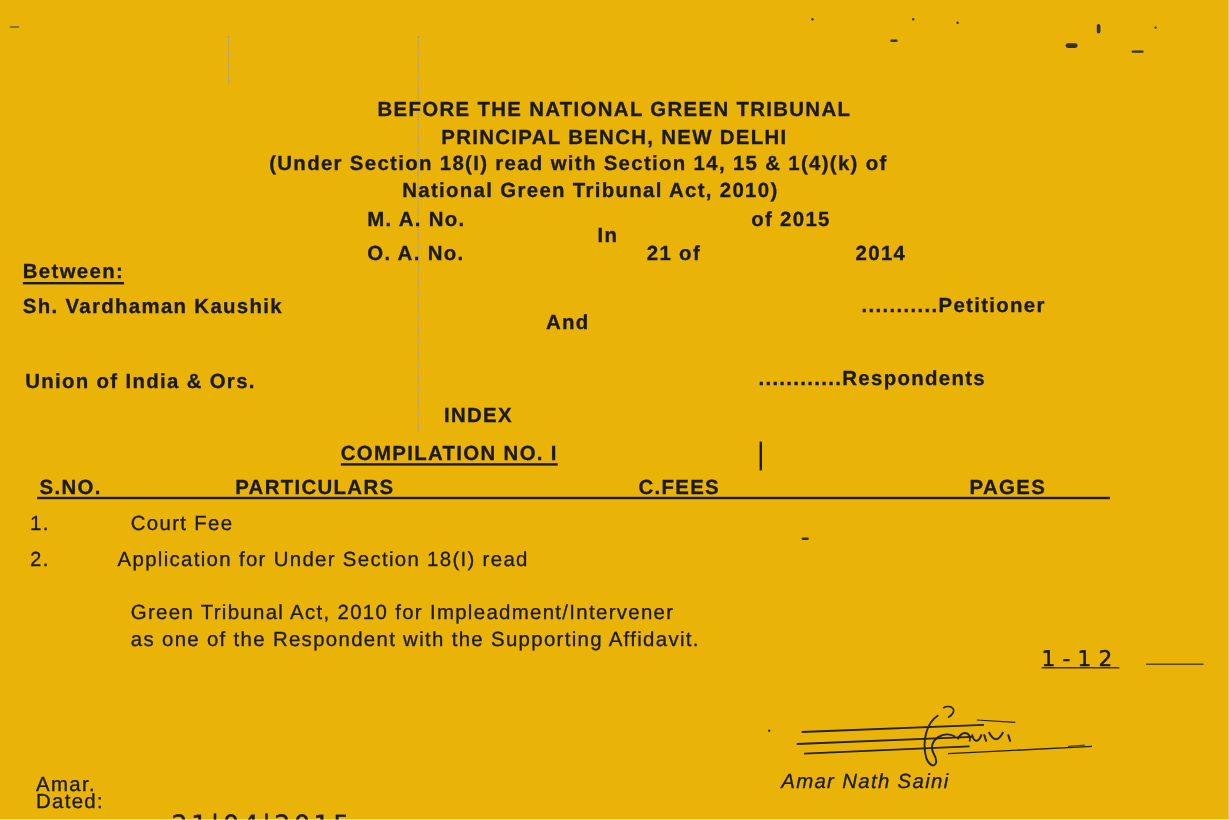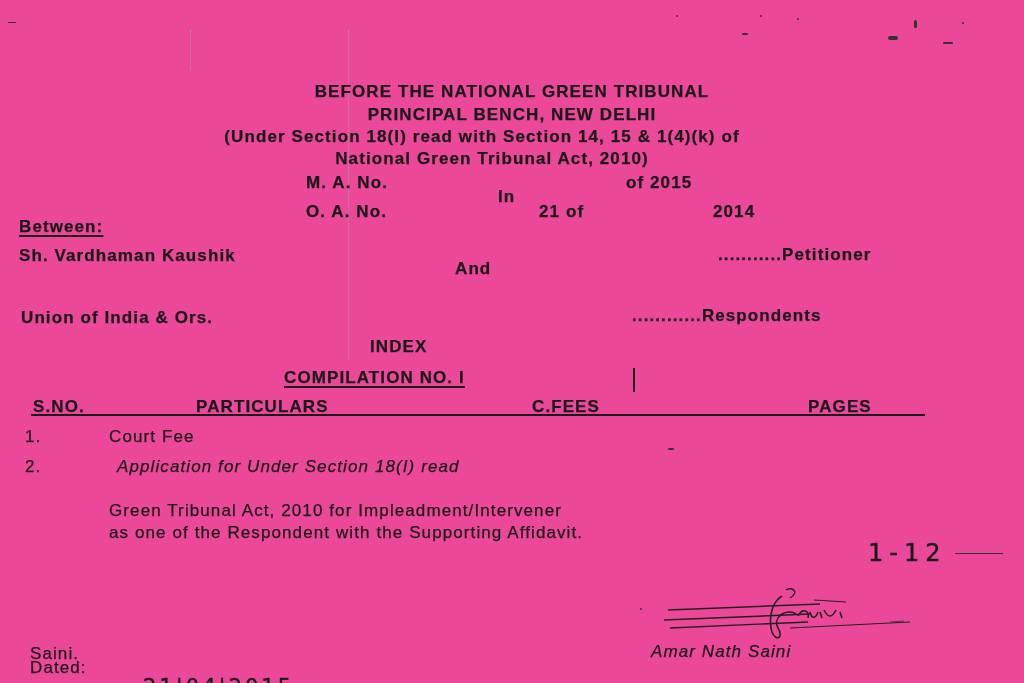--- a/index.html
+++ b/index.html
@@ -12,21 +12,21 @@
       height: 683px;
       position: relative;
       overflow: hidden;
       font-family: "Liberation Sans", "DejaVu Sans", sans-serif;
       color: #1a1a1a;
     }
     .page {
       position: absolute;
       left: 0; top: 0;
       width: 1024px; height: 683px;
-      background: #ec4899;
+      background: #eab308;
       border-right: 1px solid #e6e6e6;
     }
     .t {
       position: absolute;
       white-space: nowrap;
       font-size: 17px;
       letter-spacing: 1.1px;
       line-height: 1;
       -webkit-text-stroke: 0.25px #1a1a1a;
     }
@@ -102,39 +102,39 @@
   <div class="t bold" style="left:33px;top:398px;">S.NO.</div>
   <div class="t bold" style="left:196px;top:398px;">PARTICULARS</div>
   <div class="t bold" style="left:532px;top:398px;">C.FEES</div>
   <div class="t bold" style="left:808px;top:398px;">PAGES</div>
   <div class="hdr-rule" style="left:31px;top:414px;width:894px;"></div>
 
   <div class="t" style="left:25px;top:428px;font-weight:normal;">1.</div>
   <div class="t" style="left:109px;top:428px;">Court Fee</div>
 
   <div class="t" style="left:25px;top:458px;">2.</div>
-  <div class="t" style="left:117px;top:458px;font-style:italic;">Application for Under Section 18(I) read</div>
+  <div class="t" style="left:98px;top:458px;">Application for Under Section 18(I) read</div>
   <div class="t" style="left:109px;top:502px;">Green Tribunal Act, 2010 for Impleadment/Intervener</div>
   <div class="t" style="left:109px;top:524px;">as one of the Respondent with the Supporting Affidavit.</div>
 
-  <div class="t hand" style="left:868px;top:541px;font-size:24px;letter-spacing:6px;">1-12</div>
+  <div class="t hand" style="left:868px;top:541px;font-size:18px;letter-spacing:6px;text-decoration:underline;">1-12</div>
   <div class="hdr-rule" style="left:955px;top:553px;width:48px;height:1px;background:#333;"></div>
 
   <div class="sig" style="position:absolute;left:660px;top:588px;width:260px;height:56px;">
     <svg width="260" height="56" viewBox="0 0 260 56">
       <path d="M8 22 L160 16" stroke="#222" stroke-width="1.5" fill="none"></path>
       <path d="M4 32 L150 26" stroke="#222" stroke-width="1.5" fill="none"></path>
       <path d="M10 40 L148 34" stroke="#222" stroke-width="1.3" fill="none"></path>
       <path d="M130 40 L250 34" stroke="#222" stroke-width="1.2" fill="none"></path>
       <path d="M122 8 C 112 14, 108 30, 112 44 C 116 54, 124 50, 118 40 C 112 28, 128 20, 136 26" stroke="#222" stroke-width="1.6" fill="none"></path>
       <path d="M126 2 C 132 -2, 140 4, 130 10" stroke="#222" stroke-width="1.4" fill="none"></path>
       <path d="M138 28 C 142 20, 150 22, 148 30 M150 24 C 152 32, 156 30, 158 24 M160 24 L162 30 M164 22 C 168 30, 172 30, 176 22 M180 24 L182 30" stroke="#222" stroke-width="1.6" fill="none"></path>
       <path d="M154 12 L186 14" stroke="#222" stroke-width="1" fill="none"></path>
       <path d="M230 34 L244 33" stroke="#444" stroke-width="1" fill="none"></path>
     </svg>
   </div>
 
-  <div class="t" style="left:30px;top:645px;">Saini.</div>
+  <div class="t" style="left:30px;top:645px;">Amar.</div>
   <div class="t" style="left:30px;top:659px;">Dated:</div>
   <div class="t hand" style="left:143px;top:653px;font-size:21px;margin-top:24px;">21|04|2015</div>
   <div class="t" style="left:651px;top:643px;font-style:italic;">Amar Nath Saini</div>
 
 </div>
 
 </body></html>

